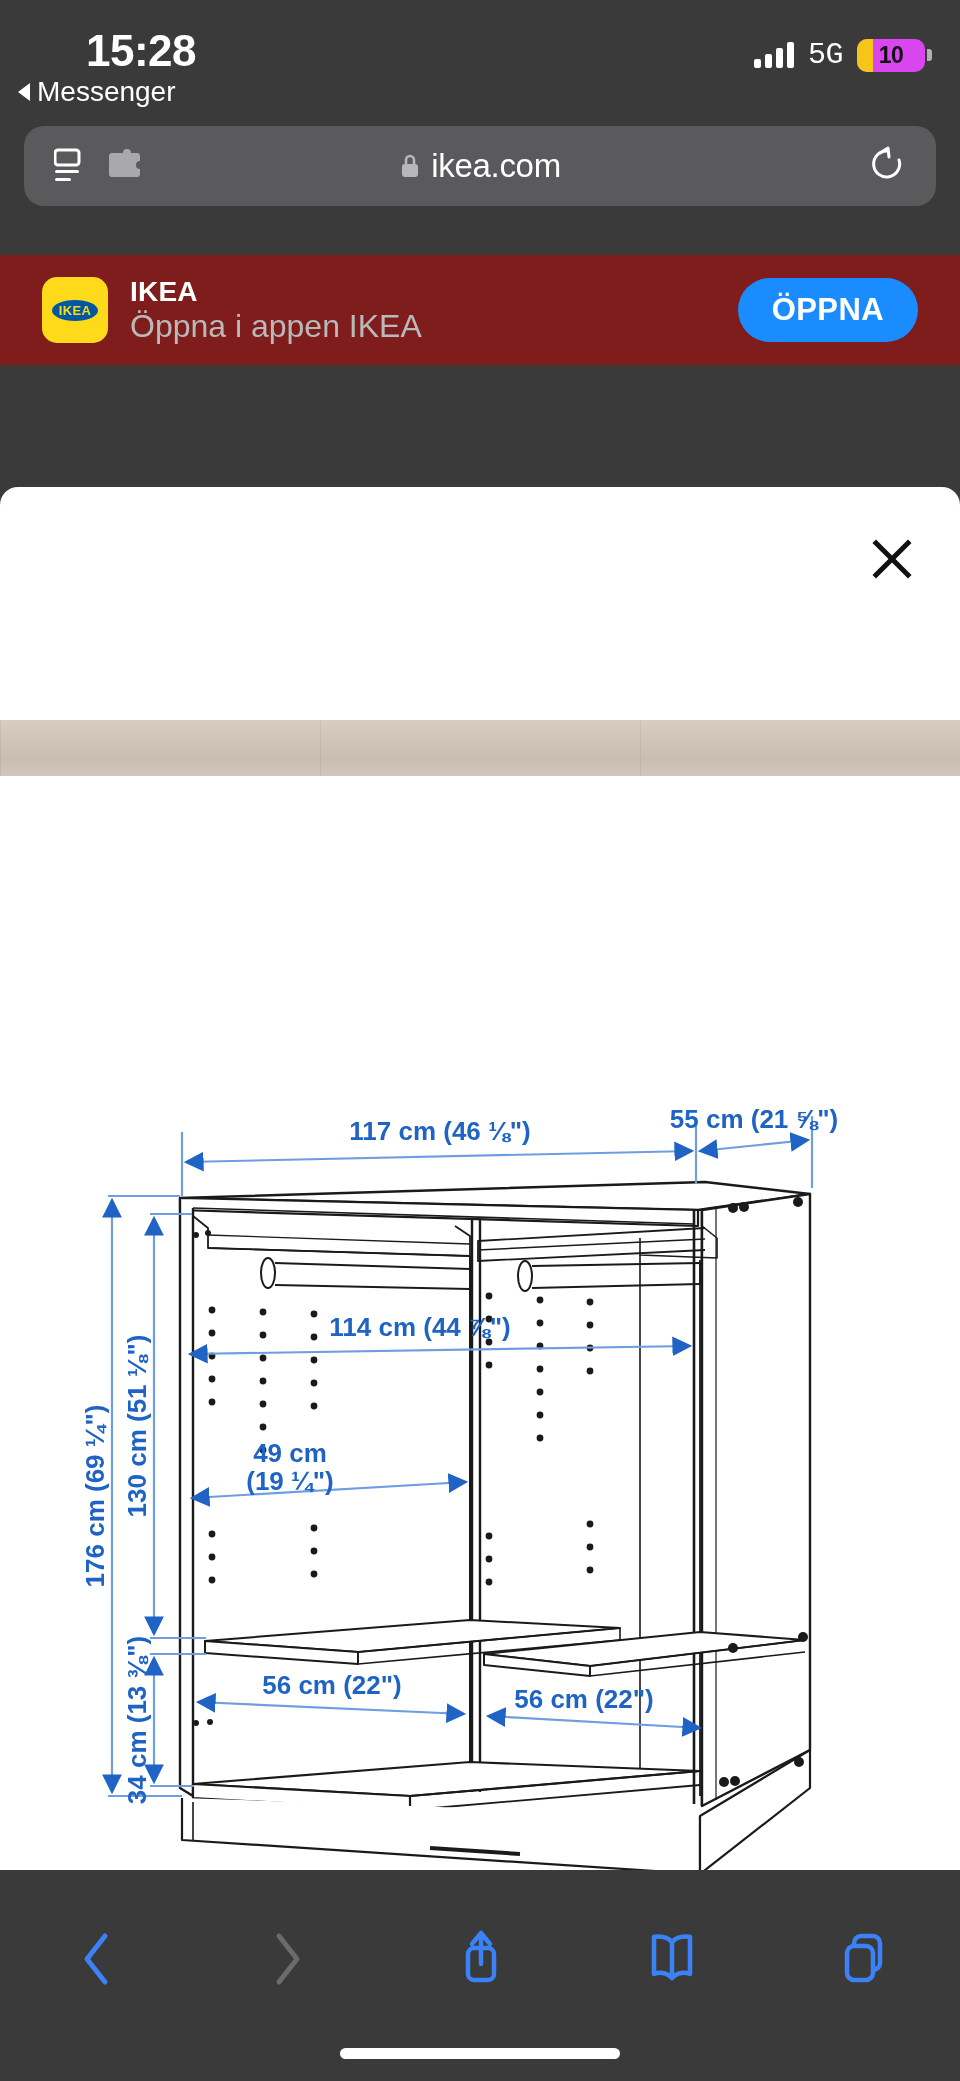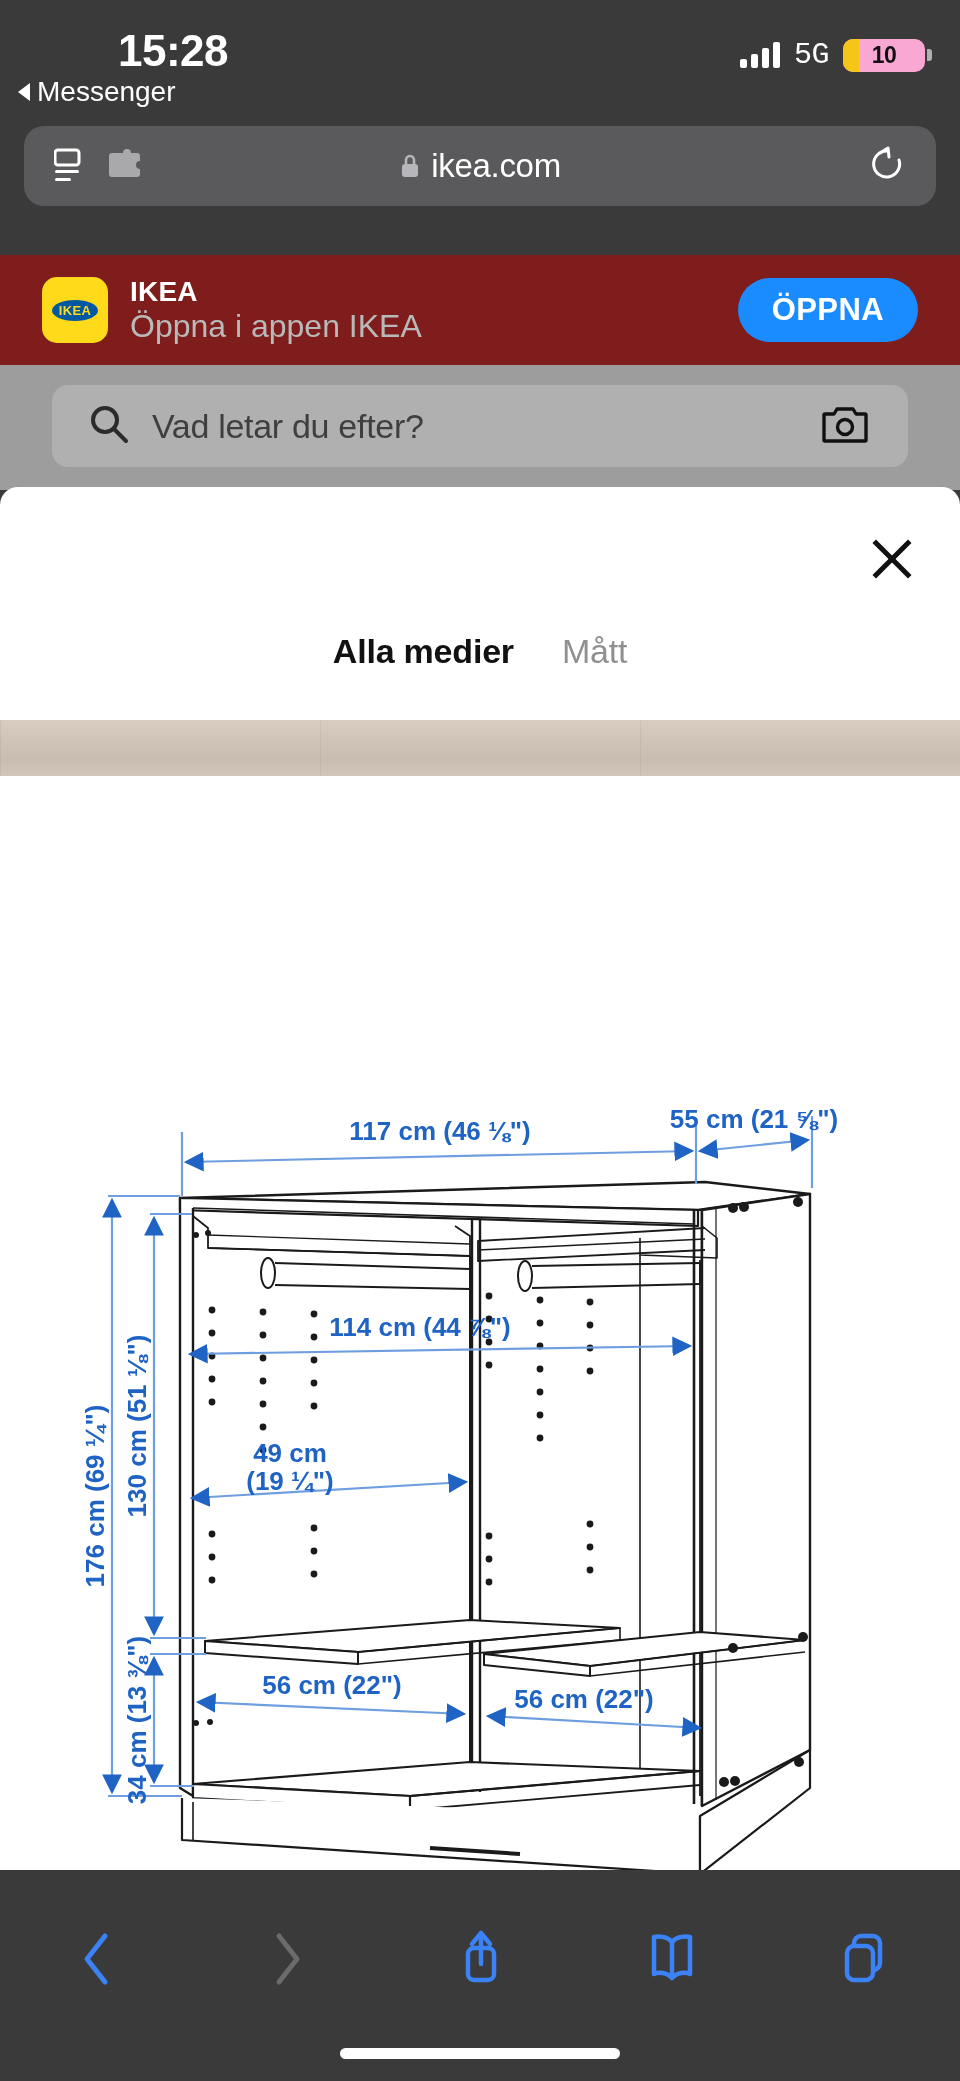--- a/index.html
+++ b/index.html
@@ -18,21 +18,20 @@
   
   .statusbar {
     position: absolute; top: 0; left: 0;
     width: 960px; height: 122px;
     background: #3a3a3a;
   }
   .sb-time {
     position: absolute; left: 86px; top: 26px;
     color: #fff; font-size: 44px; font-weight: 700;
     letter-spacing: -0.5px;
-    margin-left: 32px;
   }
   .sb-back {
     position: absolute; left: 18px; top: 76px;
     color: #fff; font-size: 28px; font-weight: 400;
     display: flex; align-items: center; gap: 7px;
   }
   .sb-back .tri {
     width: 0; height: 0;
     border-top: 9px solid transparent;
     border-bottom: 9px solid transparent;
@@ -43,22 +42,22 @@
     display: flex; align-items: center; gap: 14px;
   }
   .signal { display: flex; align-items: flex-end; gap: 4px; height: 26px; }
   .signal i { display: block; width: 7px; background: #fff; border-radius: 2px; }
   .signal i:nth-child(1) { height: 9px; }
   .signal i:nth-child(2) { height: 14px; }
   .signal i:nth-child(3) { height: 20px; }
   .signal i:nth-child(4) { height: 26px; }
   .net { color: #fff; font-size: 30px; font-weight: 400; letter-spacing: -0.5px; font-family: Liberation Mono, monospace; }
   .battery {
-    position: relative; width: 82px; height: 33px;
-    border-radius: 10px; background: #f9a8d4;
+    position: relative; width: 68px; height: 33px;
+    border-radius: 10px; background: #d946ef;
     display: flex; align-items: center; justify-content: center;
     overflow: hidden;
   }
   .battery .lowfill {
     position: absolute; left: 0; top: 0; bottom: 0; width: 16px;
     background: #f5c518;
   }
   .battery .pct {
     position: relative; color: #111; font-size: 23px; font-weight: 700;
     letter-spacing: -0.5px;
@@ -261,51 +260,30 @@
     <div class="ikea-logo">
       <span class="oval">IKEA</span>
     </div>
     <div class="sb-txt">
       <div class="sb-title">IKEA</div>
       <div class="sb-sub">Öppna i appen IKEA</div>
     </div>
     <button class="open-btn">ÖPPNA</button>
   </div>
 
-  <div class="page-dim">
-    <div class="searchbar">
-      <span class="search-ico">
-        <svg width="42" height="42" viewBox="0 0 42 42">
-          <circle cx="17" cy="17" r="12" fill="none" stroke="#2b2b2b" stroke-width="4"></circle>
-          <line x1="26" y1="26" x2="38" y2="38" stroke="#2b2b2b" stroke-width="4" stroke-linecap="round"></line>
-        </svg>
-      </span>
-      <span class="search-ph">Vad letar du efter?</span>
-      <span class="cam-ico">
-        <svg width="46" height="40" viewBox="0 0 46 40">
-          <path d="M3 10h9l3-5h16l3 5h9a1 1 0 0 1 1 1v25a1 1 0 0 1-1 1H3a1 1 0 0 1-1-1V11a1 1 0 0 1 1-1z" fill="none" stroke="#111" stroke-width="3.4" stroke-linejoin="round"></path>
-          <circle cx="23" cy="23" r="7.5" fill="none" stroke="#111" stroke-width="3.4"></circle>
-        </svg>
-      </span>
-    </div>
-  </div>
 
   <div class="sheet">
 
     <button class="close-btn">
       <svg width="46" height="46" viewBox="0 0 46 46">
         <line x1="7" y1="7" x2="39" y2="39" stroke="#111" stroke-width="5" stroke-linecap="square"></line>
         <line x1="39" y1="7" x2="7" y2="39" stroke="#111" stroke-width="5" stroke-linecap="square"></line>
       </svg>
     </button>
 
-    <div class="tabs">
-      <span class="tab active">Alla medier</span>
-      <span class="tab inactive">Mått</span>
-    </div>
 
     <div class="wood"></div>
 
     <div class="diagram">
       <svg viewBox="0 0 960 1094" xmlns="http://www.w3.org/2000/svg">
         <defs>
           <marker id="ah" markerWidth="9" markerHeight="9" refX="8" refY="4.5" orient="auto">
             <path d="M0,0 L9,4.5 L0,9 z" fill="#1f63c4"></path>
           </marker>
           <marker id="ahs" markerWidth="9" markerHeight="9" refX="1" refY="4.5" orient="auto">

